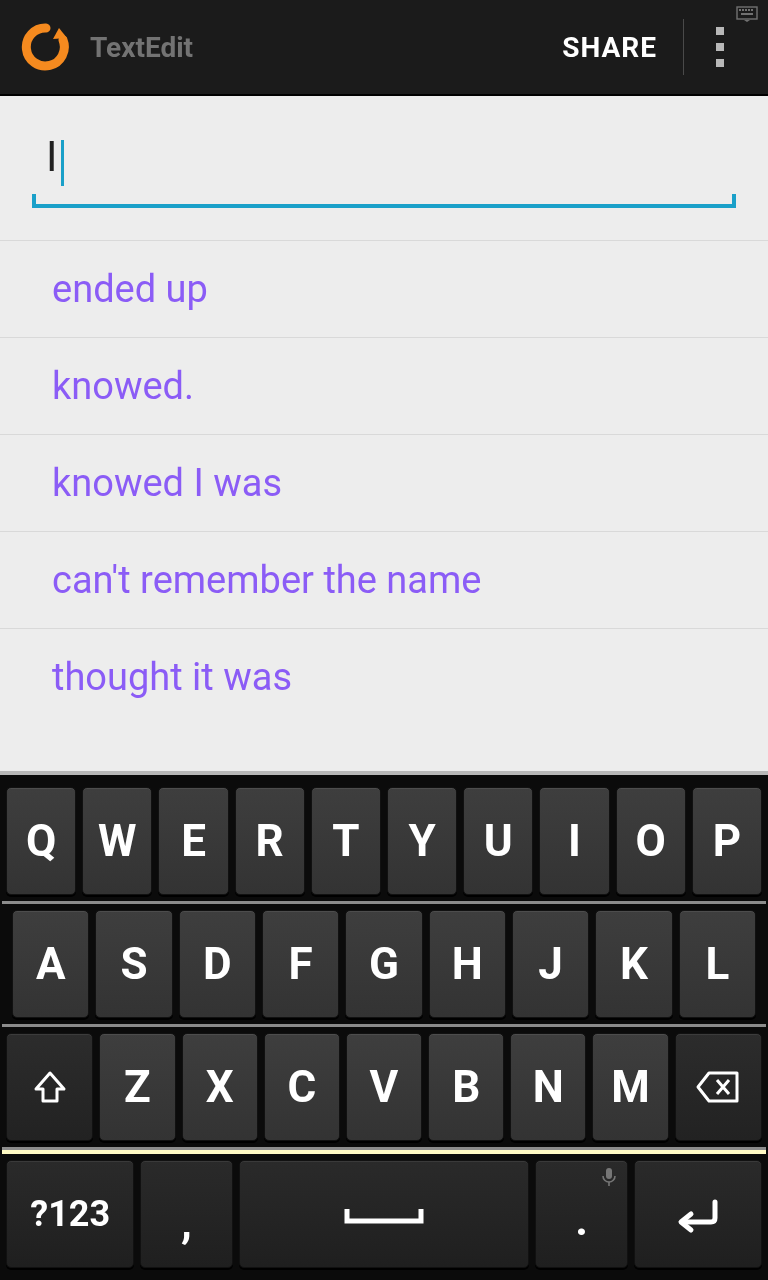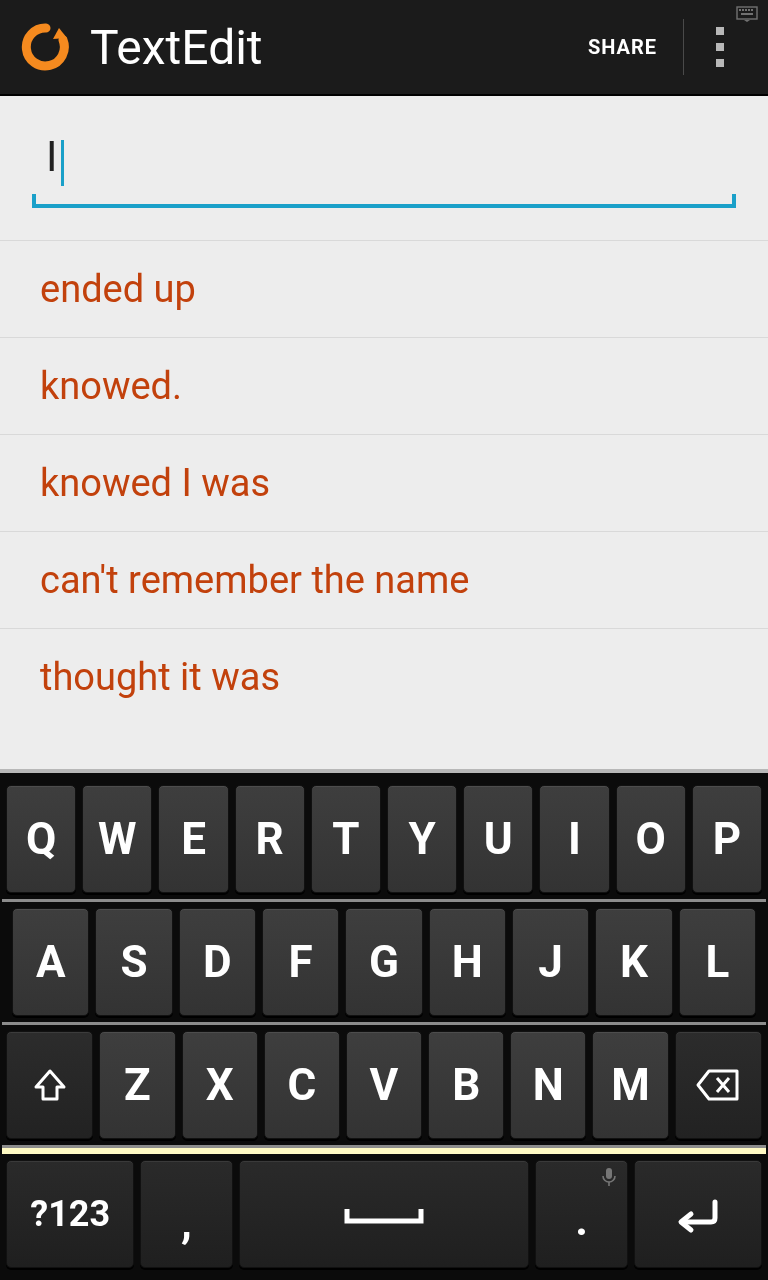--- a/index.html
+++ b/index.html
@@ -13,23 +13,23 @@
     display: flex;
     align-items: center;
     color: #fff;
     padding: 0 12px 0 20px;
     border-bottom: 2px solid #000;
   }
   .app-icon {
     width: 52px; height: 52px; margin-right: 18px;
     display: flex; align-items: center; justify-content: center;
   }
-  .app-title { font-size: 48px; font-weight: 400; flex: 1; color: #ffffff; }
+  .app-title { font-size: 28px; font-weight: 700; flex: 1; color: #737373; }
   .share-btn {
-    font-size: 20px; font-weight: 700; letter-spacing: 1px;
+    font-size: 28px; font-weight: 700; letter-spacing: 1px;
     padding: 0 26px; height: 100%; display: flex; align-items: center;
     color: #fff;
   }
   .v-divider { width: 1px; height: 56px; background: #4a4a4a; }
   .overflow-btn {
     width: 72px; height: 100%; display: flex; align-items: center; justify-content: center;
     flex-direction: column; gap: 8px;
   }
   .overflow-btn .dot { width: 8px; height: 8px; background: #b8b8b8; }
 
@@ -64,23 +64,23 @@
     display: inline-block;
     width: 3px; height: 46px;
     background: #1aa0c9;
     vertical-align: middle;
     margin-left: 4px;
     position: relative; top: -4px;
   }
 
   .suggestion-list { }
   .suggestion {
-    padding: 26px 40px;
+    padding: 26px 52px;
     font-size: 38px;
-    color: #c2410c;
+    color: #8b5cf6;
     border-top: 1px solid #d9d9d9;
   }
   .suggestion:first-child { border-top: 1px solid #d9d9d9; }
   .suggestion:last-child { border-bottom: none; }
 
   
   .keyboard {
     background: #0b0b0b;
     padding: 6px 2px 6px 2px;
     border-top: 4px solid #b8b8b8;
@@ -113,21 +113,21 @@
   .key-enter { flex: 1.4; }
   .key-period { flex: 1; position: relative; }
   .key-comma { flex: 1; }
   .key svg { display: block; }
   .mini-icon {
     position: absolute;
     top: 6px; right: 10px;
     opacity: 0.6;
   }
   .row4 .key { background: linear-gradient(#2a2a2a, #1f1f1f); }
-  .row4 { border-top: 6px solid #fef9c3; text-align: right; }
+  .row4 { border-top: 4px solid #fef9c3; text-align: right; }
 </style>
 </head>
 <body>
 
 <div class="action-bar">
   <div class="app-icon">
     <svg width="50" height="50" viewBox="0 0 50 50">
       <path d="M25 6 A19 19 0 1 0 42 18" fill="none" stroke="#f58a1f" stroke-width="9" stroke-linecap="round"></path>
       <path d="M38 6 L46 16 L32 17 Z" fill="#f58a1f"></path>
     </svg>

